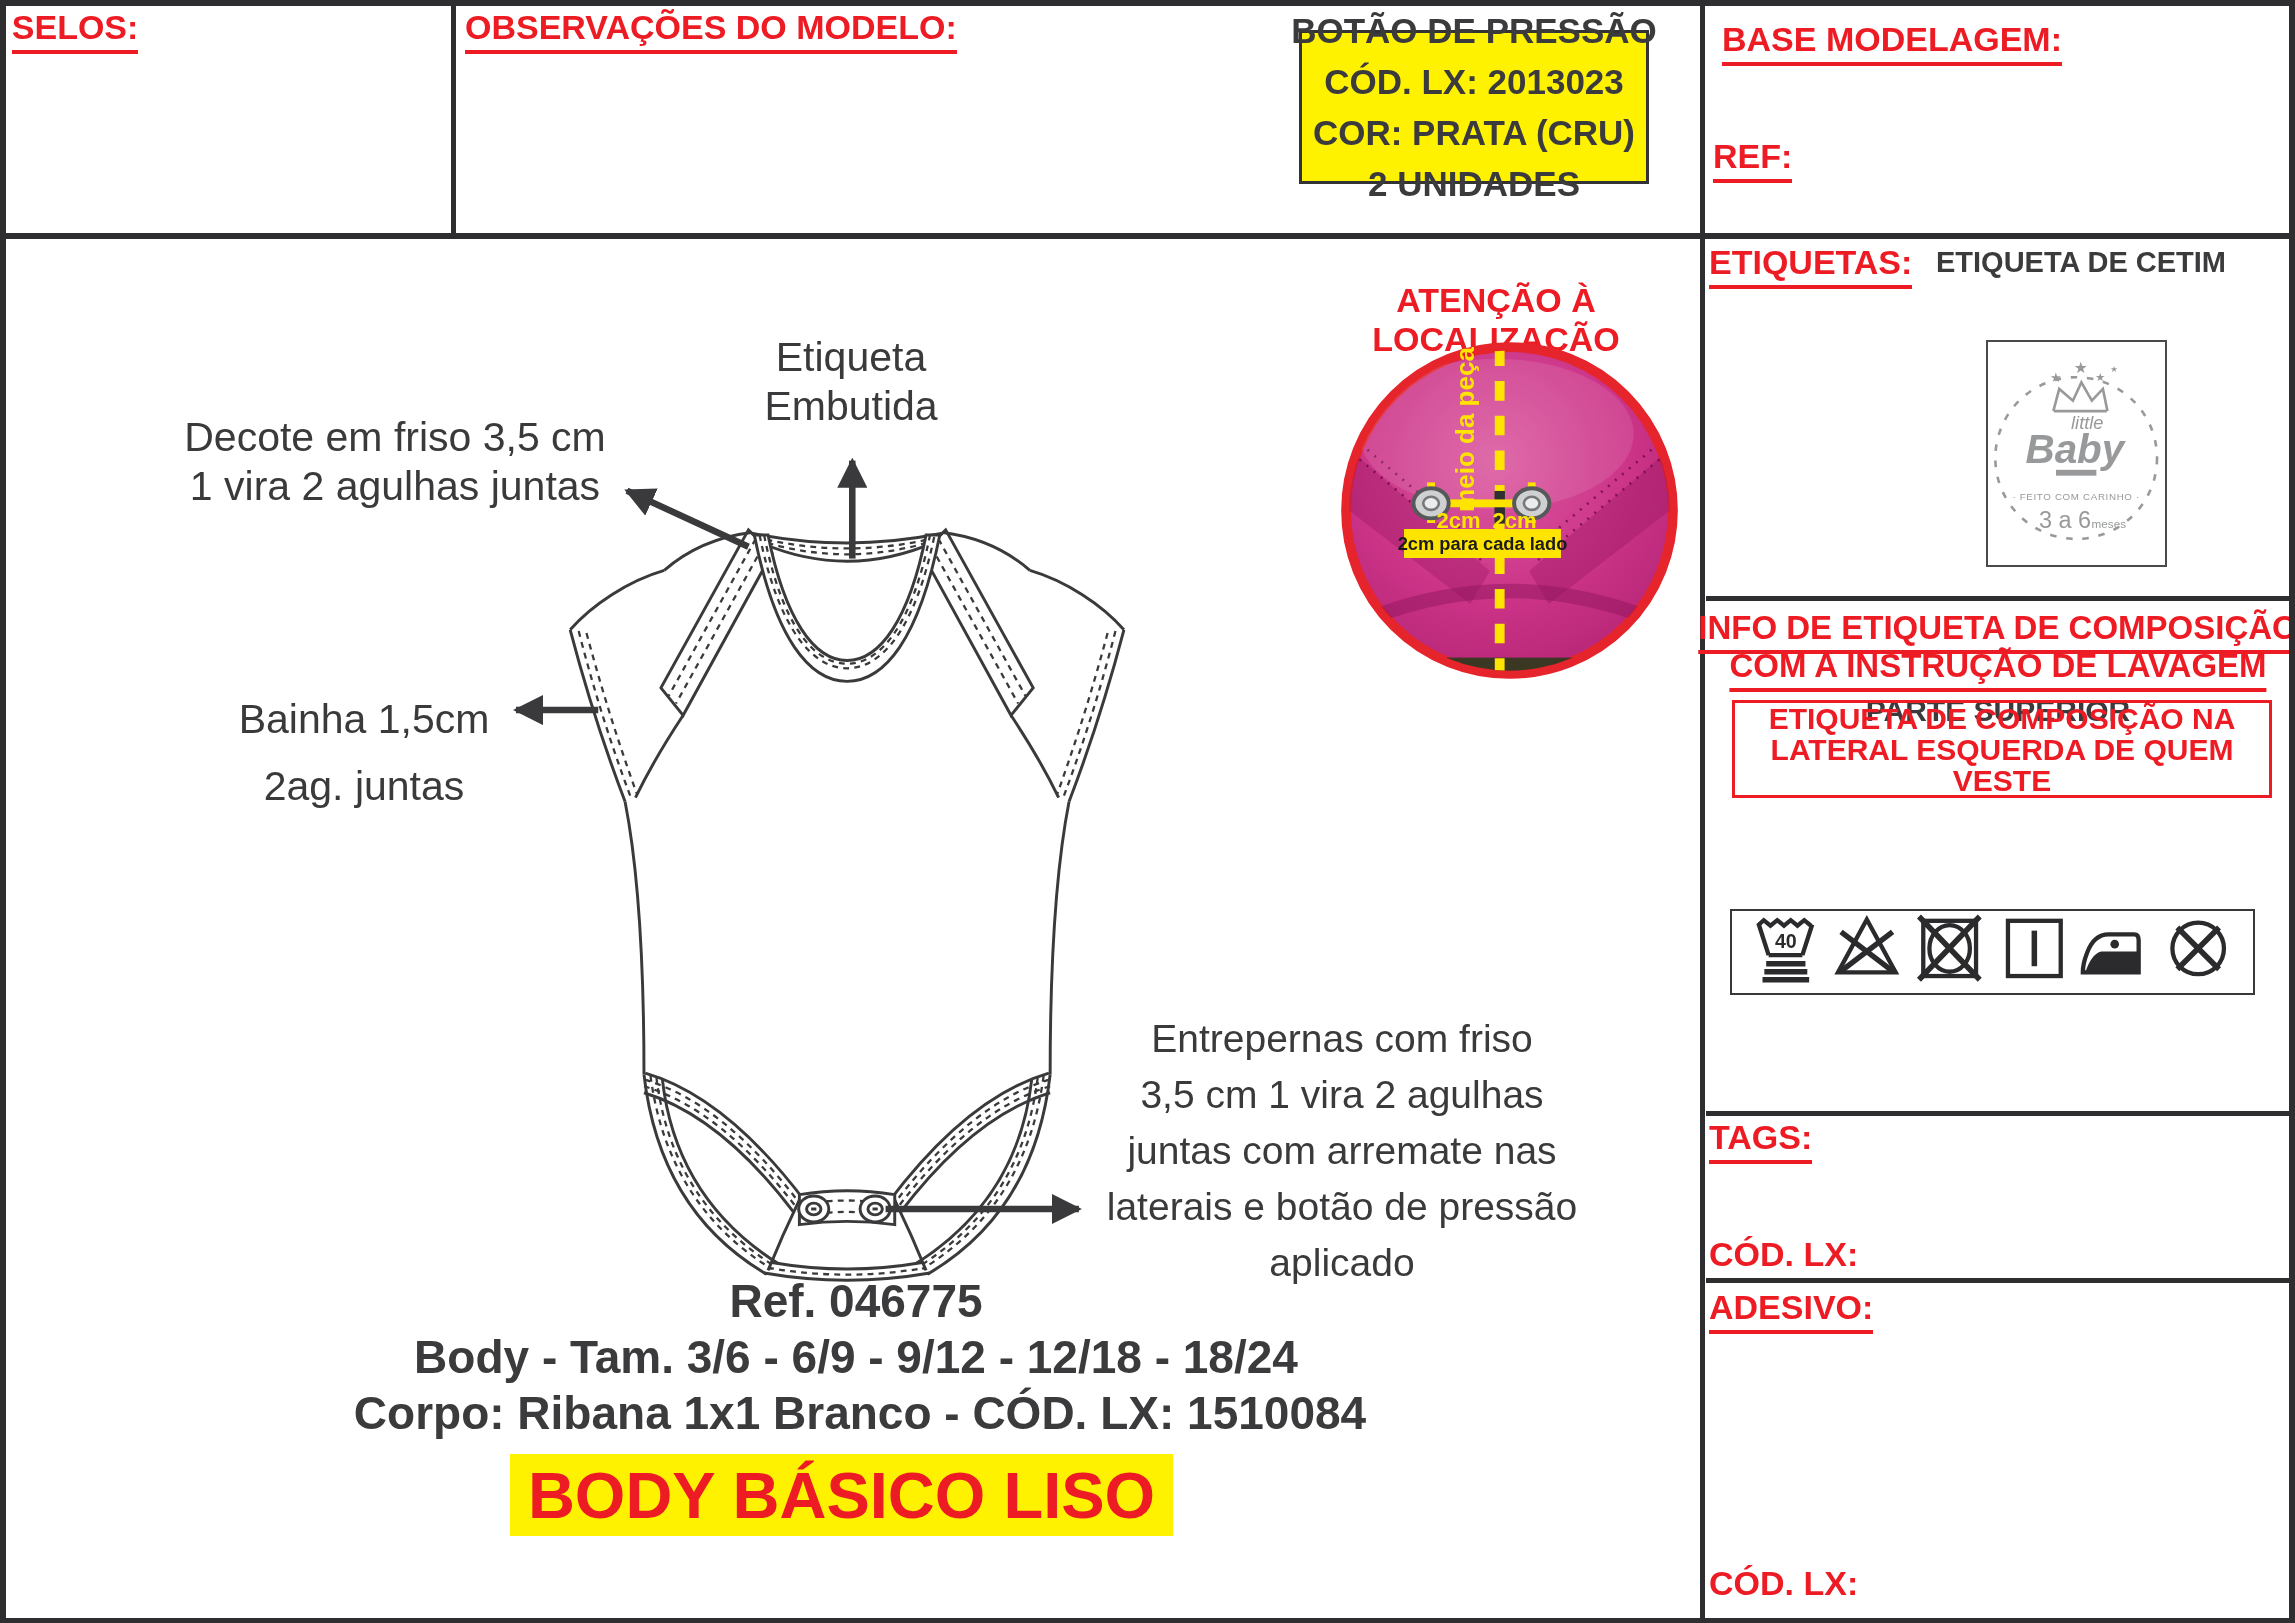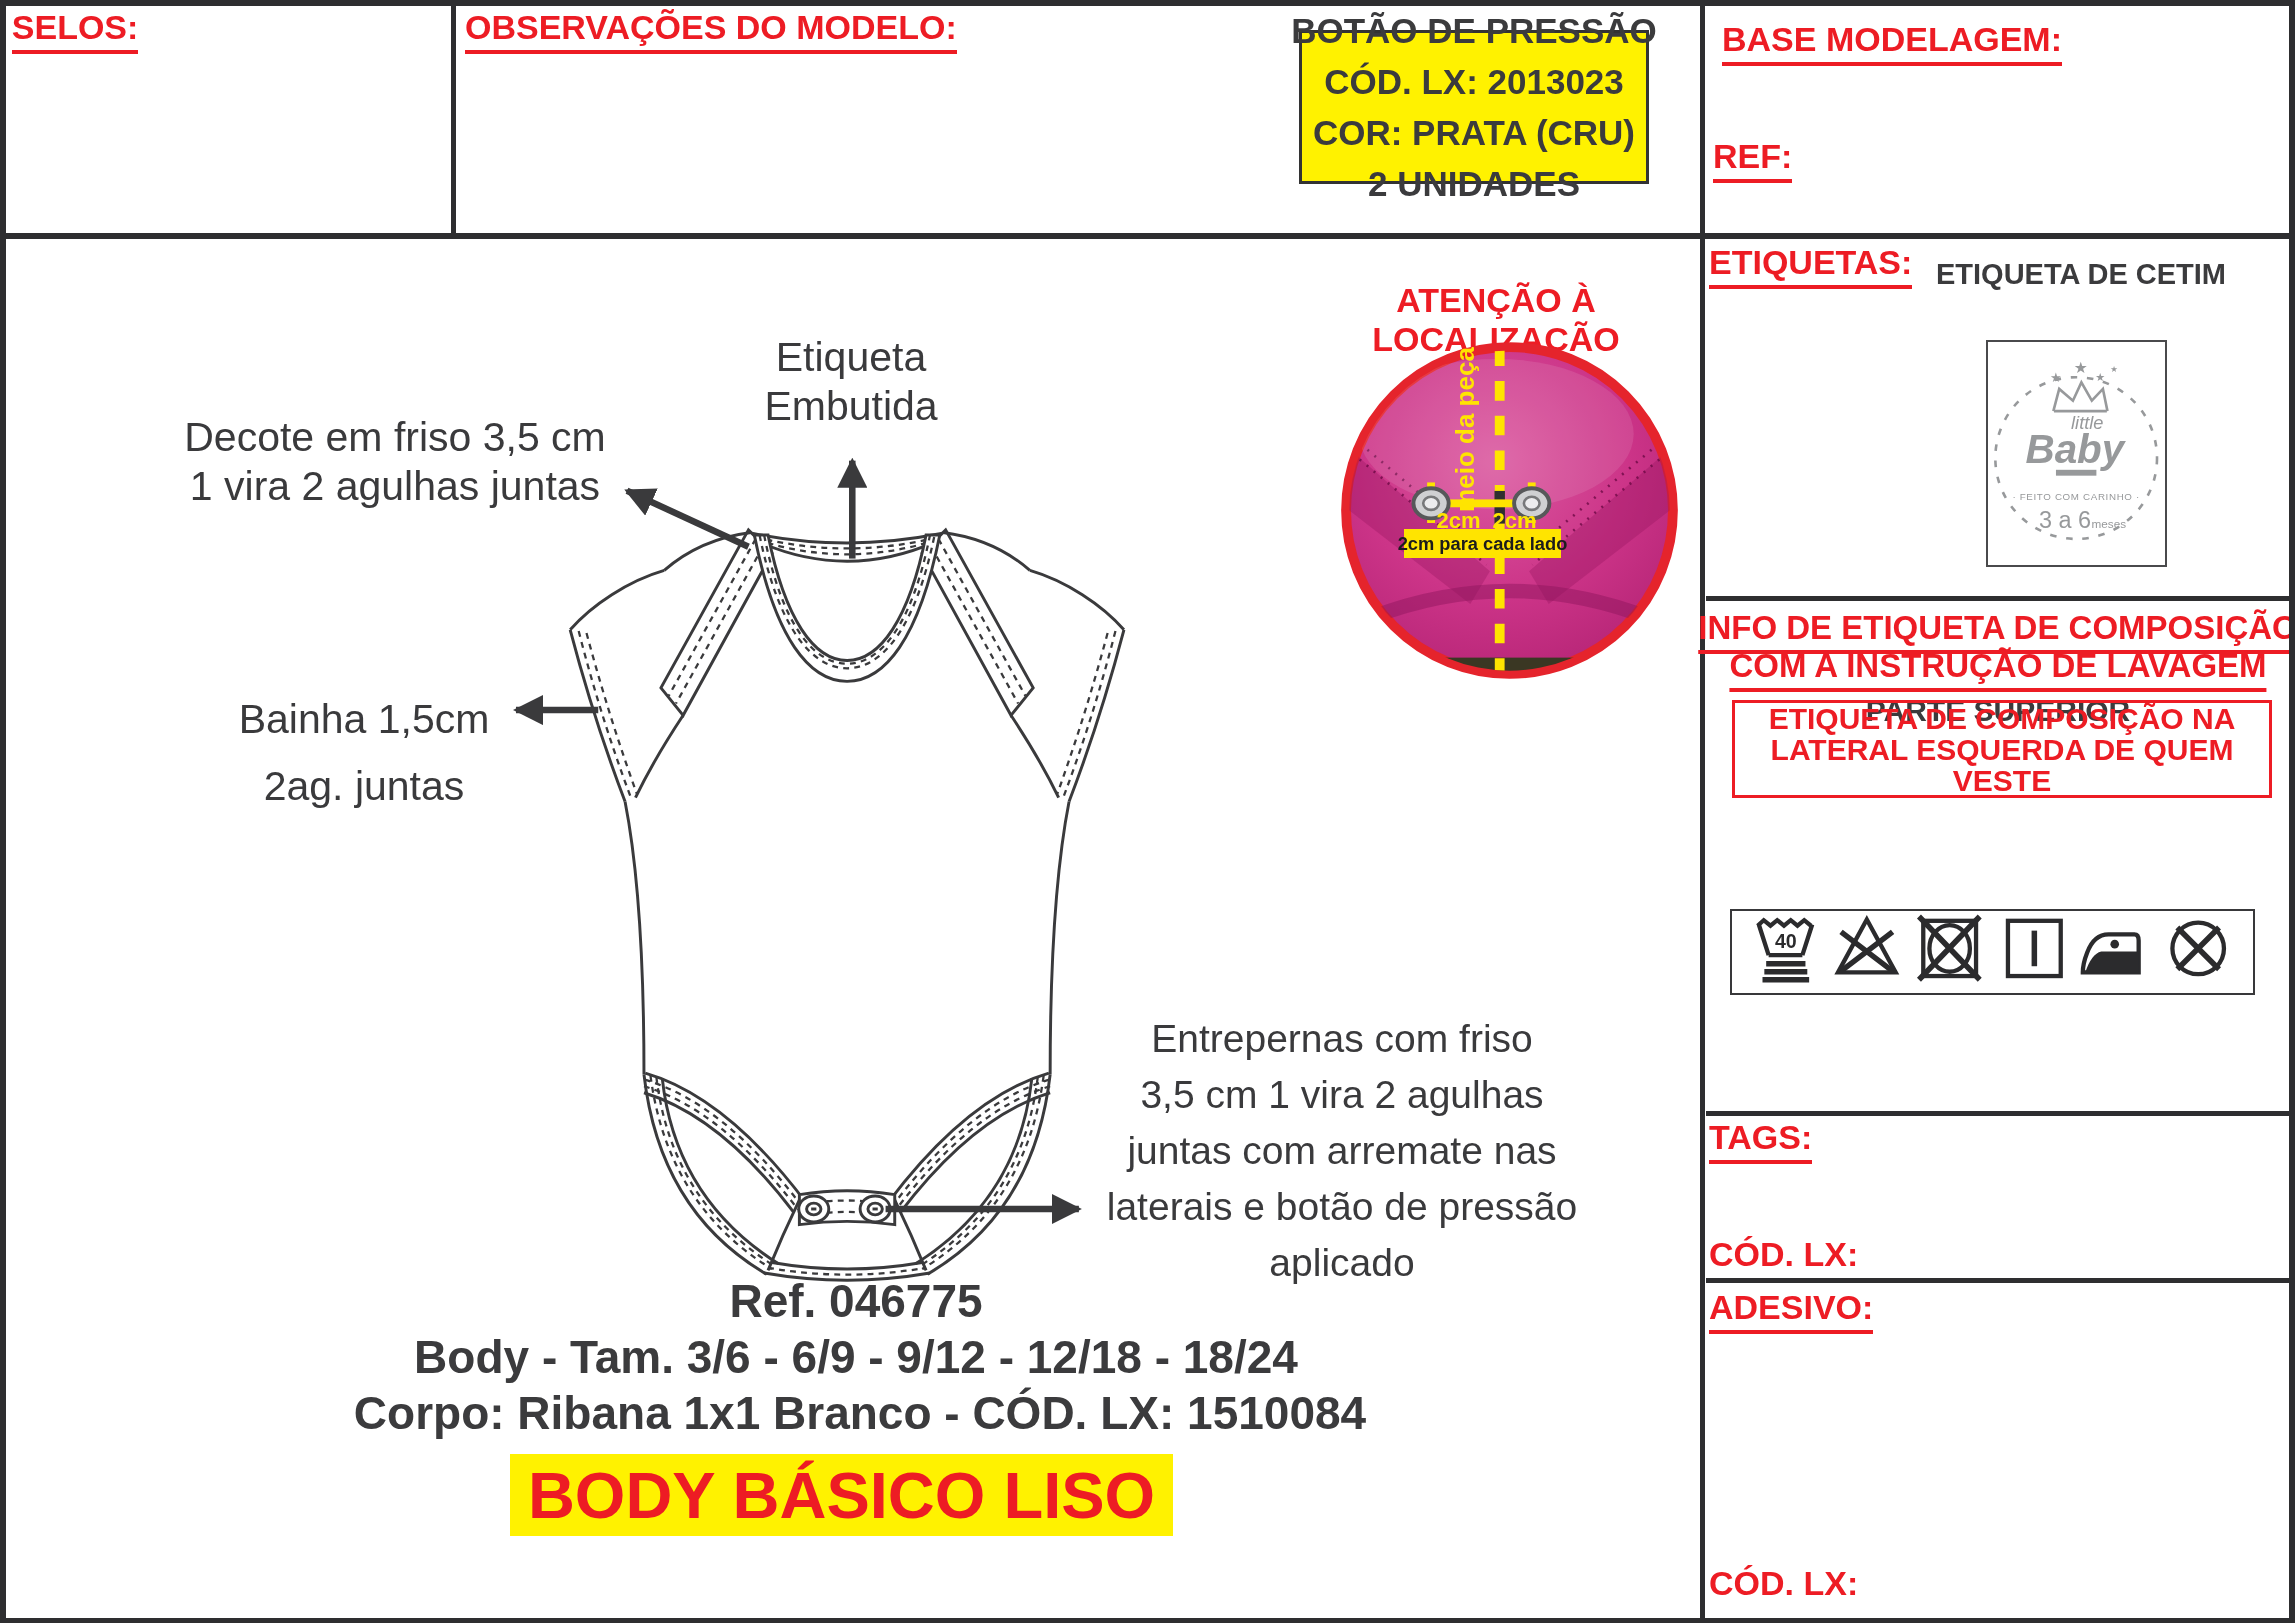--- a/index.html
+++ b/index.html
@@ -74,21 +74,21 @@
   <div class="note-box">
     <span>BOTÃO DE PRESSÃO</span>
     <span>CÓD. LX: 2013023</span>
     <span>COR: PRATA (CRU)</span>
     <span>2 UNIDADES</span>
   </div>
   <div class="red-h" style="left:1713px;top:19.6px;margin-left:9px;"><span class="u">BASE MODELAGEM:</span></div>
   <div class="red-h" style="left:1713px;top:106px;margin-top:31px;"><span class="u">REF:</span></div>
 
   <div class="red-h" style="left:1709px;top:243px;"><span class="u">ETIQUETAS:</span></div>
-  <div class="dark-h center" style="left:2081px;top:258px;font-size:29px;">ETIQUETA DE CETIM</div>
+  <div class="dark-h center" style="left:2081px;top:246px;font-size:29px;">ETIQUETA DE CETIM</div>
 
   <div class="satin-box">
     <svg width="177" height="223" viewBox="0 0 271 342">
       <circle cx="135" cy="178" r="124" fill="none" stroke="#97999B" stroke-width="4" stroke-dasharray="10 15"></circle>
       <g stroke="#97999B" fill="none" stroke-width="4">
         <path d="M100,106 L109,72 L130,90 L143,62 L159,90 L176,72 L183,106"></path>
         <path d="M101,106 L182,106"></path>
       </g>
       <g fill="#97999B" font-size="24" text-anchor="middle">
         <text x="104" y="62" font-size="20">★</text>

